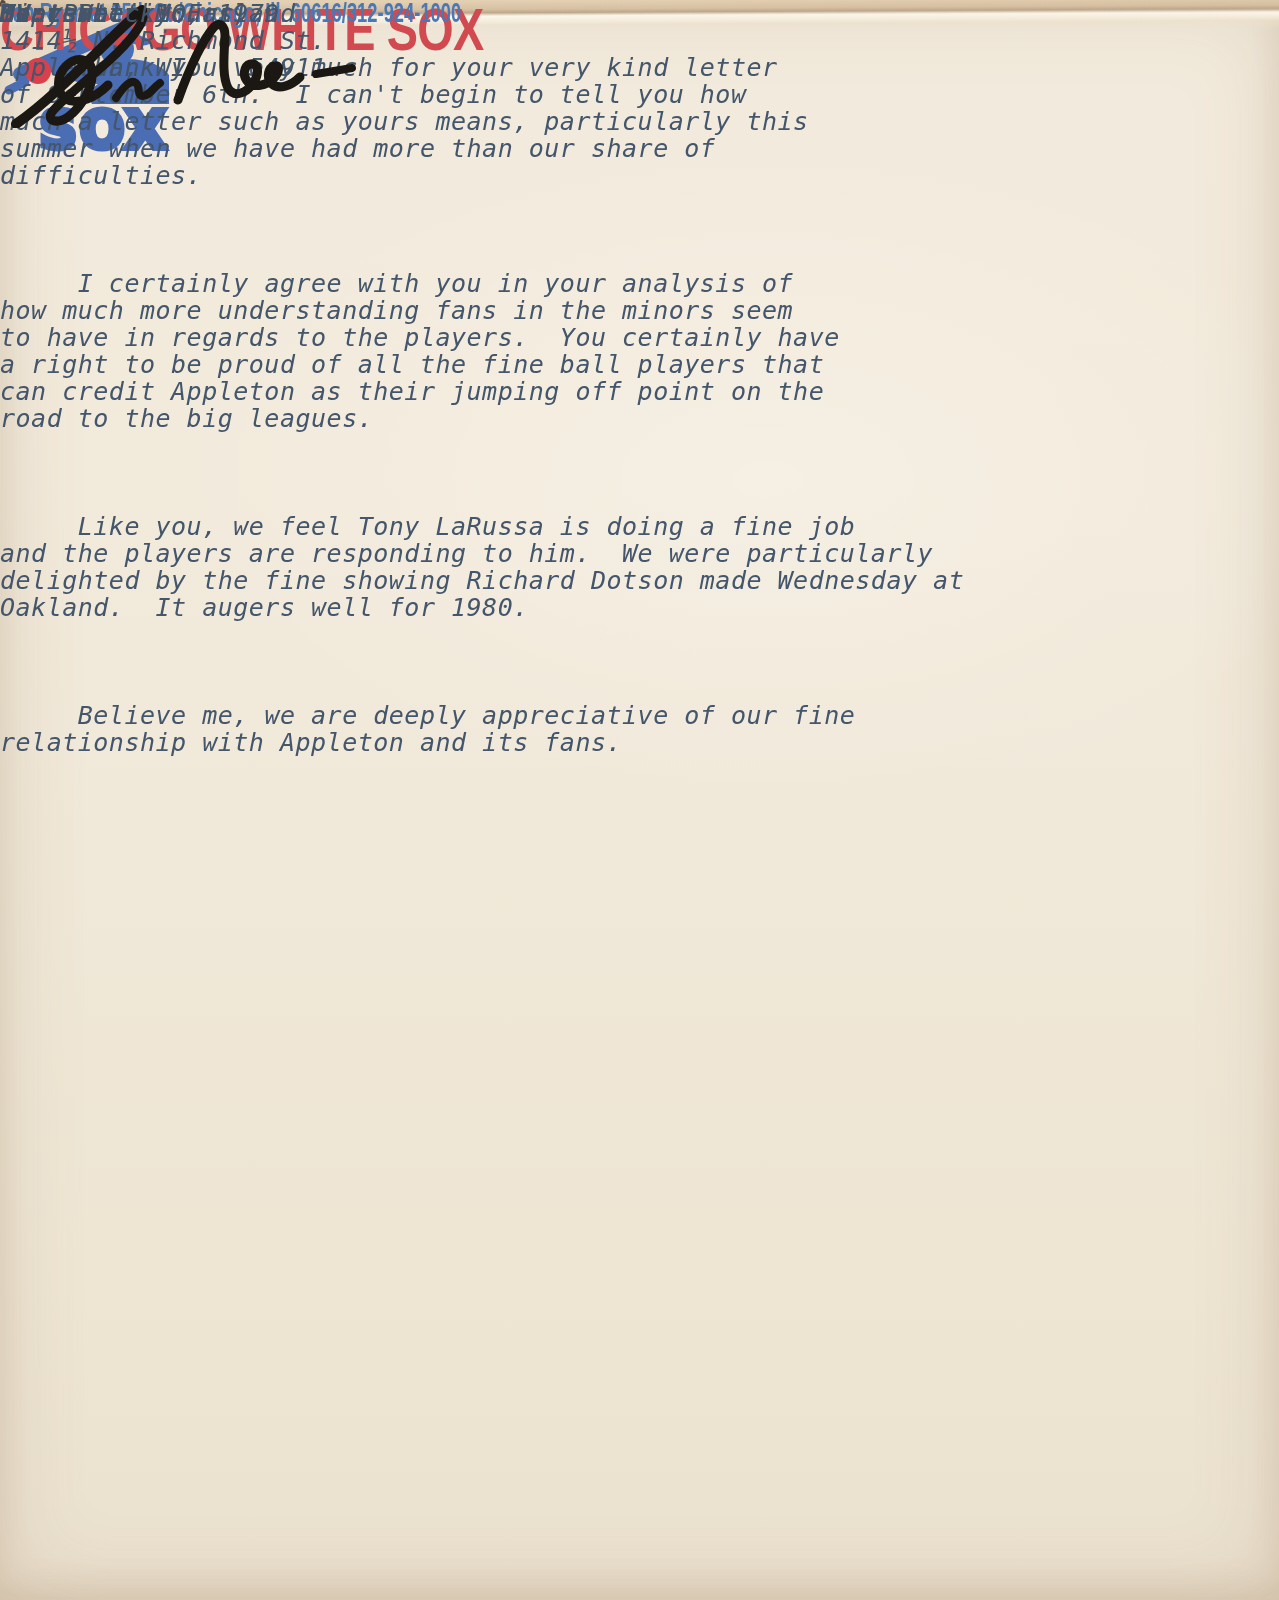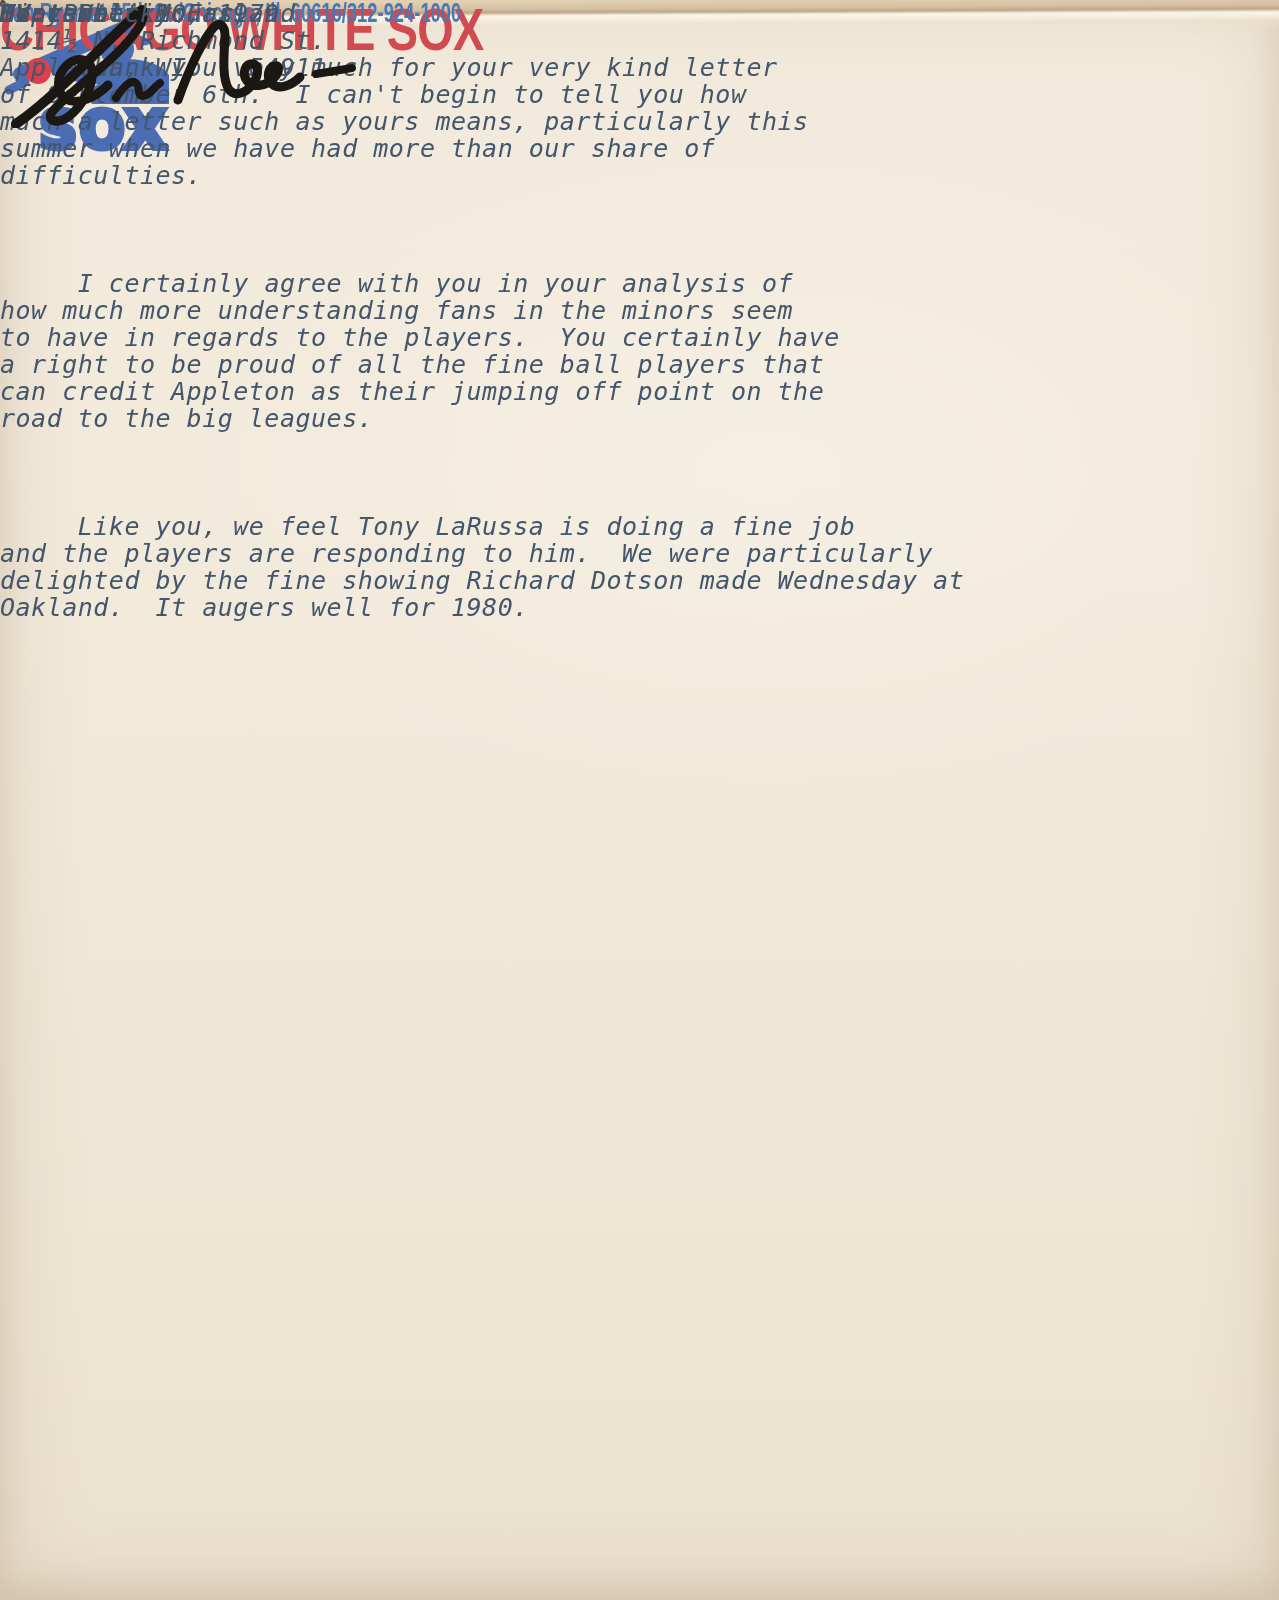--- a/index.html
+++ b/index.html
@@ -98,20 +98,22 @@
     <p>     I certainly agree with you in your analysis of
 how much more understanding fans in the minors seem
 to have in regards to the players.  You certainly have
 a right to be proud of all the fine ball players that
 can credit Appleton as their jumping off point on the
 road to the big leagues.</p>
     <p>     Like you, we feel Tony LaRussa is doing a fine job
 and the players are responding to him.  We were particularly
 delighted by the fine showing Richard Dotson made Wednesday at
 Oakland.  It augers well for 1980.</p>
+    <p>     Believe me, we are deeply appreciative of our fine
+relationship with Appleton and its fans.</p>
   </div>
 
   <div class="typed closing">Sincerely yours,</div>
 
   <svg class="signature-svg" width="376" height="128" viewBox="0 0 376 128">
     <g fill="none" stroke="#1b1713" stroke-linecap="round" stroke-linejoin="round">
       <path stroke-width="10" d="M16,124 C60,94 118,28 142,10"></path>
       <path stroke-width="9" d="M142,10 C150,22 120,52 96,72 C76,89 58,104 52,112
                                  C46,120 56,125 68,117 C84,105 94,84 92,70
                                  C90,58 76,56 66,66 C56,76 56,92 66,99 C78,106 96,97 108,85"></path>

